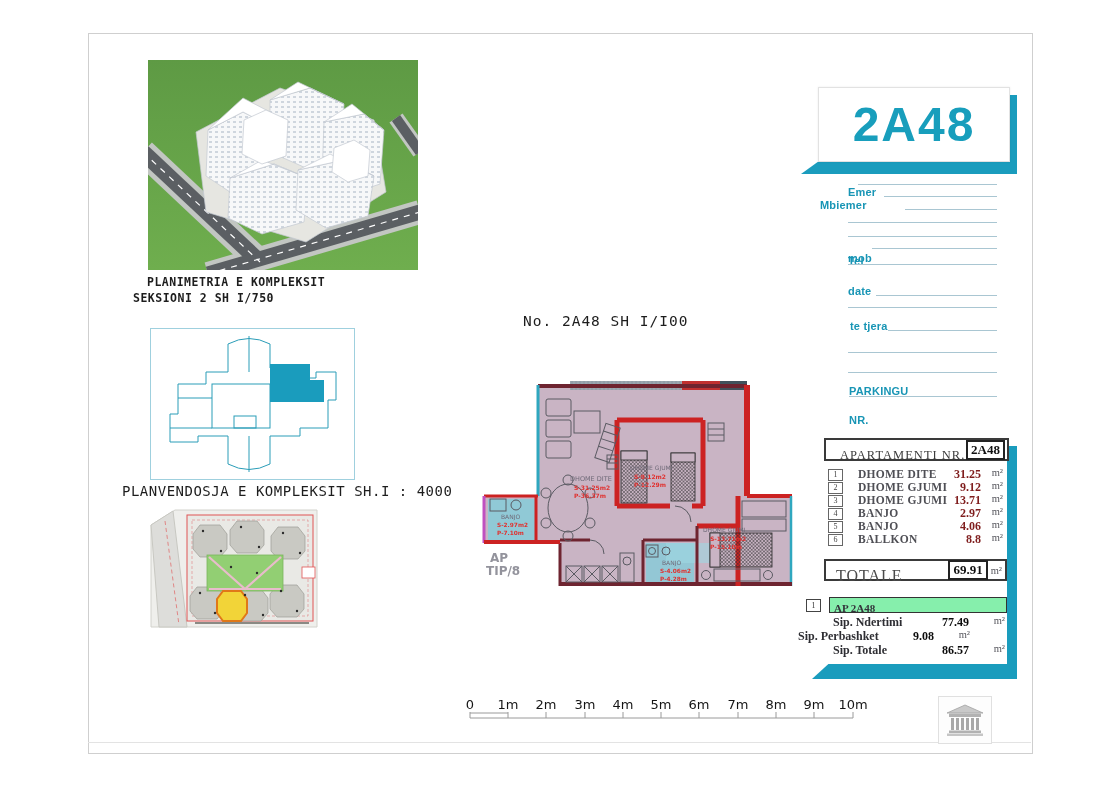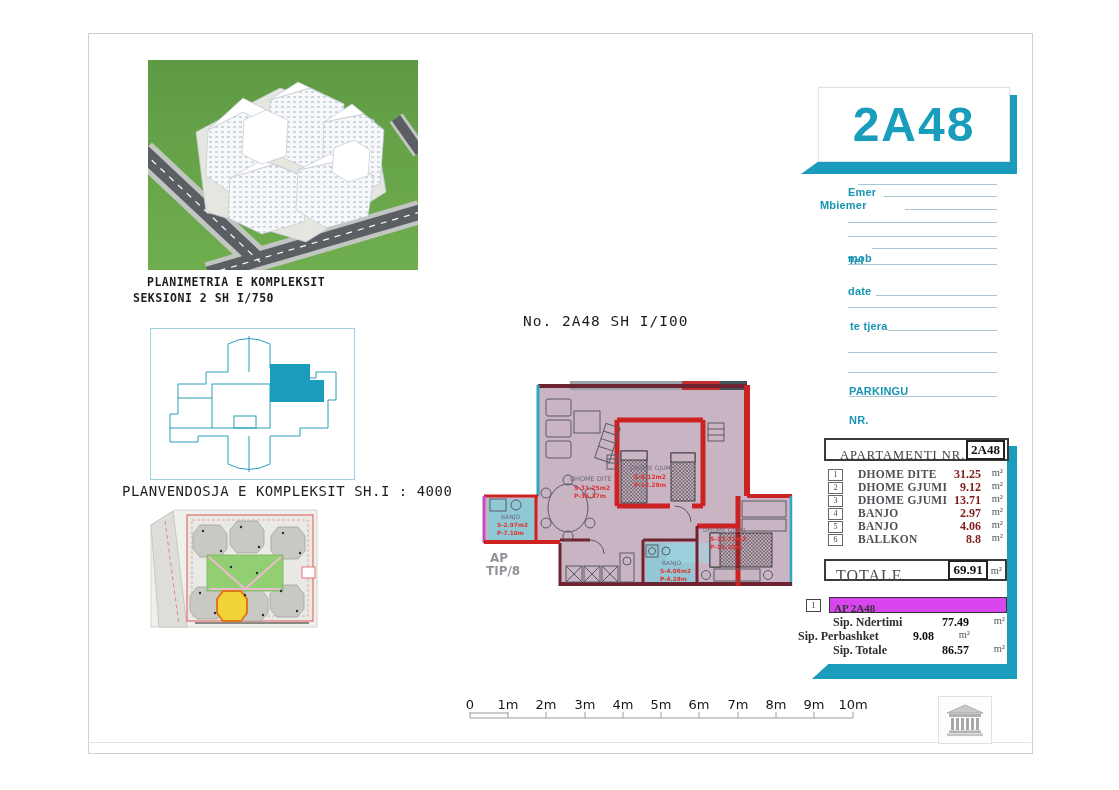--- a/index.html
+++ b/index.html
@@ -365,21 +365,21 @@
   </div>
 
   <div class="tbox" style="left:824px;top:559px;width:179px;height:18px;">
     <span class="thead-label" style="margin-left:10px;flex:1;font-size:16px;color:#4a4a4a;">TOTALE</span>
     <span class="unitbox">69.91</span>
     <span class="serif" style="font-size:10.5px;color:#55555c;margin:0 3px;">m²</span>
   </div>
 
   <div class="abs" style="left:806px;top:599px;width:13px;height:11px;border:1px solid #444;
               font-family:'Liberation Serif',serif;font-size:8px;color:#333;text-align:center;line-height:11px;">1</div>
-  <div class="abs" style="left:829px;top:597px;width:176px;height:14px;border:1px solid #333;background:#d946ef;">
+  <div class="abs" style="left:829px;top:597px;width:176px;height:14px;border:1px solid #333;background:#86efac;">
     <span class="serif" style="font-weight:bold;font-size:11px;color:#33333a;margin-left:4px;line-height:14px;display:inline-block;">AP 2A48</span>
   </div>
   <div class="srow" style="left:829px;top:615px;">
     <span class="nm">Sip. Ndertimi</span>
     <span class="val">77.49</span>
     <span class="un">m²</span>
   </div>
   <div class="srow" style="left:794px;top:629px;">
     <span class="nm">Sip. Perbashket</span>
     <span class="val">9.08</span>

